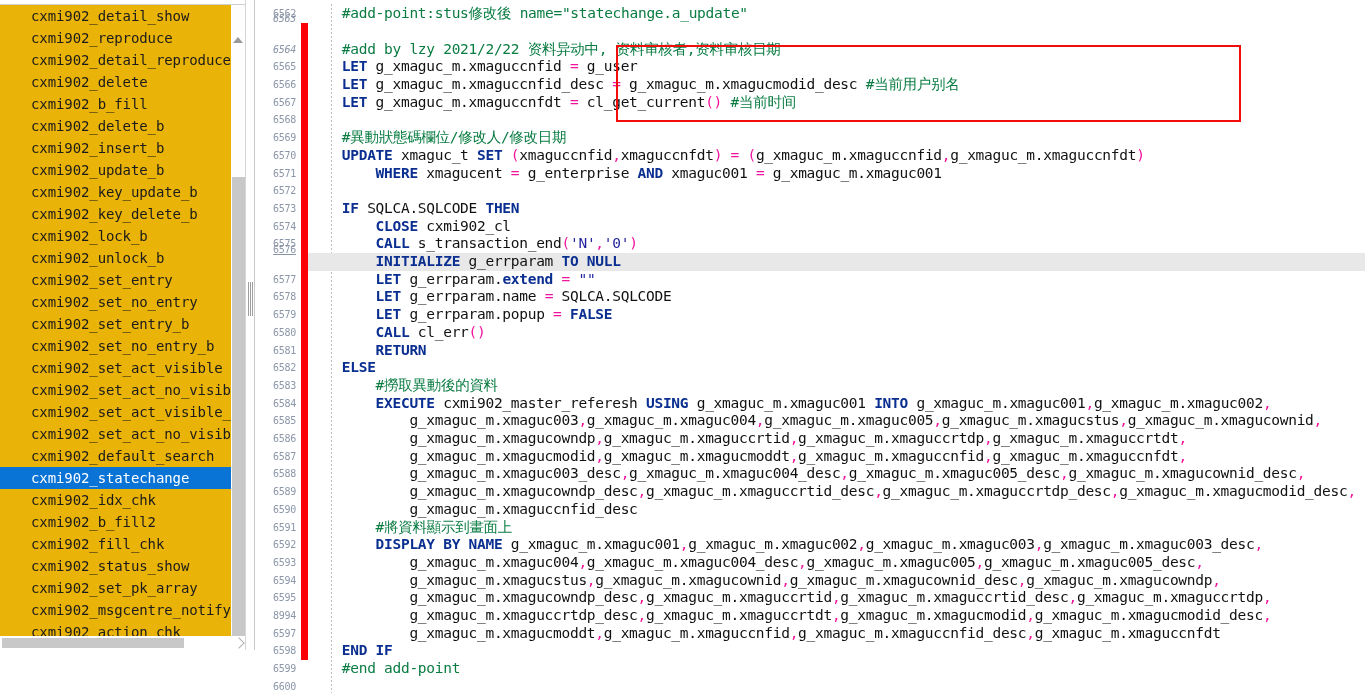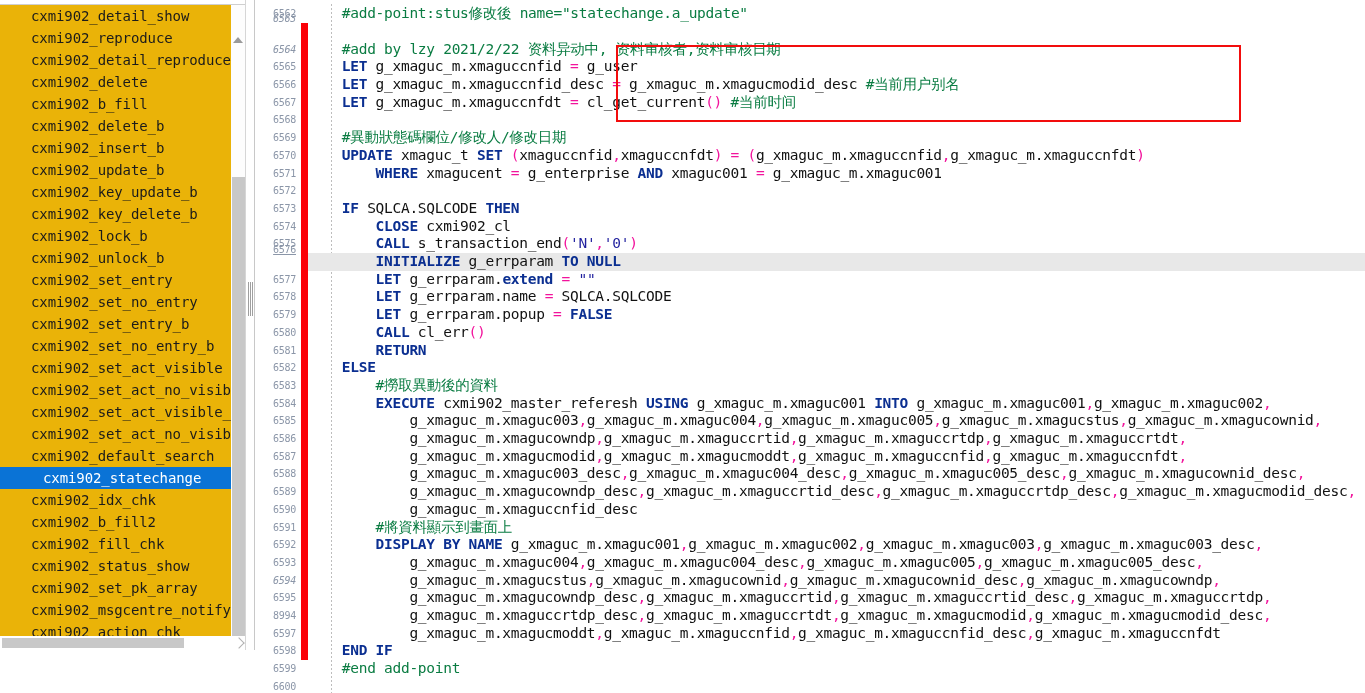--- a/index.html
+++ b/index.html
@@ -52,21 +52,20 @@
     padding-left: 31px;
     font-family: "DejaVu Sans Mono", "Liberation Mono", monospace;
     letter-spacing: -0.1px;
   }
   .tree-item.selected {
     background: #0a73d6;
     color: #ffffff;
   }
   .tree-item.selected .tree-label-inner {
     background: #0a73d6;
-    margin-left: 12px;
   }
   .tree-item.folder { padding-left: 31px; }
   .folder-icon {
     position: absolute;
     left: 8px; top: 5px;
     width: 17px; height: 13px;
   }
   .tree-label-inner { display: inline; }
 
   
@@ -333,21 +332,21 @@
         <div class="ln" style="top: 394.6px;">6584</div>
         <div class="ln" style="top: 412.3px;">6585</div>
         <div class="ln" style="top: 430px;">6586</div>
         <div class="ln" style="top: 447.7px;">6587</div>
         <div class="ln" style="top: 465.4px;">6588</div>
         <div class="ln" style="top: 483.1px;">6589</div>
         <div class="ln" style="top: 500.8px;">6590</div>
         <div class="ln" style="top: 518.5px;">6591</div>
         <div class="ln" style="top: 536.2px;">6592</div>
         <div class="ln" style="top: 553.9px;">6593</div>
-        <div class="ln" style="top: 571.6px; font-style: italic;">6594</div>
+        <div class="ln" style="top: 571.6px;">6594</div>
         <div class="ln" style="top: 589.3px;">6595</div>
         <div class="ln" style="top: 607px;">8994</div>
         <div class="ln" style="top: 624.7px;">6597</div>
         <div class="ln" style="top: 642.4px;">6598</div>
         <div class="ln" style="top: 660.1px;">6599</div>
         <div class="ln" style="top: 677.8px;">6600</div>
       </div>
     <div id="changebar">
         <div class="seg" style="top: 22.9px; height: 637.2px;"></div>
       </div>

